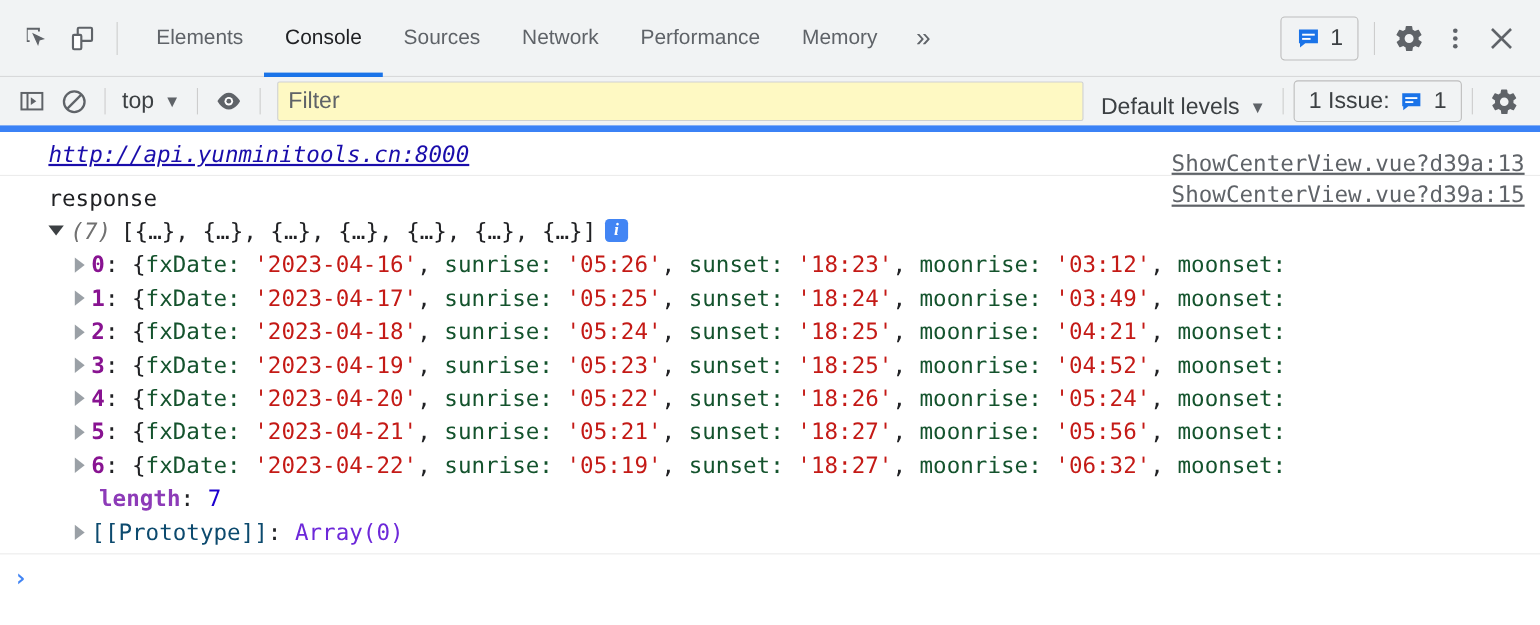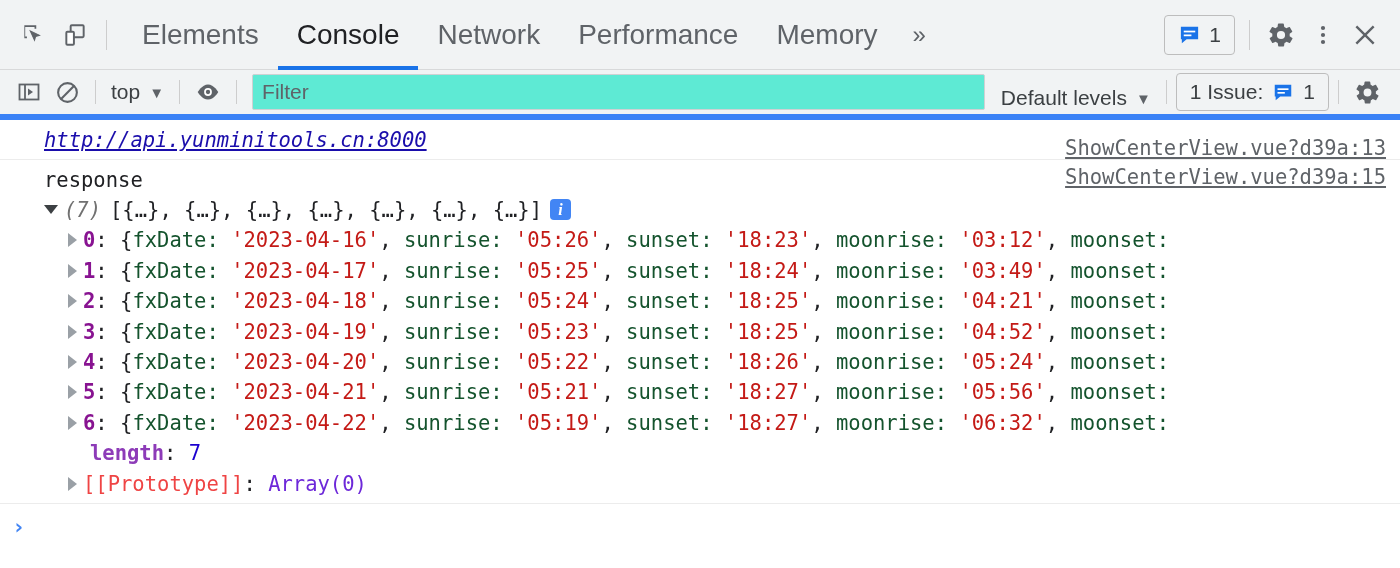--- a/index.html
+++ b/index.html
@@ -30,21 +30,21 @@
   .vsep {
     width: 1px; height: 30px;
     background: #cdcdcd;
     margin: 0 10px;
     flex: 0 0 auto;
   }
   .tabs { display: flex; align-items: stretch; height: 70px; margin-left: 6px; }
   .tab {
     display: flex; align-items: center;
     padding: 0 19px;
-    font-size: 28px;
+    font-size: 19px;
     color: #5f6368;
     position: relative;
     white-space: nowrap;
   }
   .tab.active { color: #202124; }
   .tab.active::after {
     content: "";
     position: absolute;
     left: 0; right: 0; bottom: 0;
     height: 4px;
@@ -88,21 +88,21 @@
   .ctx-select {
     display: flex; align-items: center; gap: 9px;
     font-size: 21px; color: #3c4043;
     padding: 0 6px;
     white-space: nowrap;
   }
   .caret { font-size: 15px; color: #5f6368; line-height: 1; }
   .filter-input {
     flex: 1 1 auto;
     height: 36px;
-    background: #5eead4;
+    background: #fef9c3;
     border: 1px solid #cfd1d3;
     border-radius: 2px;
     margin: 0 10px 0 6px;
     display: flex; align-items: center;
     padding: 0 9px;
     min-width: 60px;
   }
   .filter-input span {
     font-size: 21px;
     color: #5f6368;
@@ -186,21 +186,21 @@
     top: -2px;
   }
   .arr-count { color: #717171; font-style: italic; }
   .arr-body { color: #202124; }
   .idx { color: #881391; font-weight: bold; }
   .punc { color: #202124; }
   .propname { color: #14532d; }
   .strval { color: #c41a16; }
   .numval { color: #1c00cf; }
   .lengthkey { color: #8d3bb8; font-weight: bold; }
-  .protokey { color: #ef4444; }
+  .protokey { color: #0c4a6e; }
   .protoval { color: #6d28d9; }
 
   .info-icon {
     display: inline-block;
     width: 21px; height: 21px;
     background: #4285f4;
     border-radius: 4px;
     color: #ffffff;
     font-family: "Liberation Serif", serif;
     font-style: italic;
@@ -252,20 +252,23 @@
   <div class="vsep"></div>
 
   <div class="tabs">
     <div class="tab">
         <span>Elements</span>
       </div>
     <div class="tab active">
         <span>Console</span>
       </div>
     <div class="tab">
+        <span>Sources</span>
+      </div>
+    <div class="tab">
         <span>Network</span>
       </div>
     <div class="tab">
         <span>Performance</span>
       </div>
     <div class="tab">
         <span>Memory</span>
       </div>
     <div class="tab-more">»</div>
   </div>

